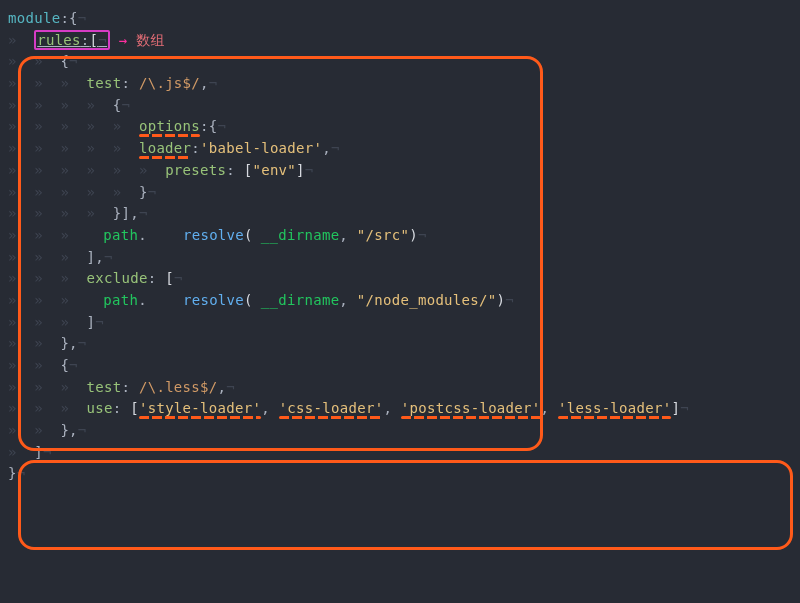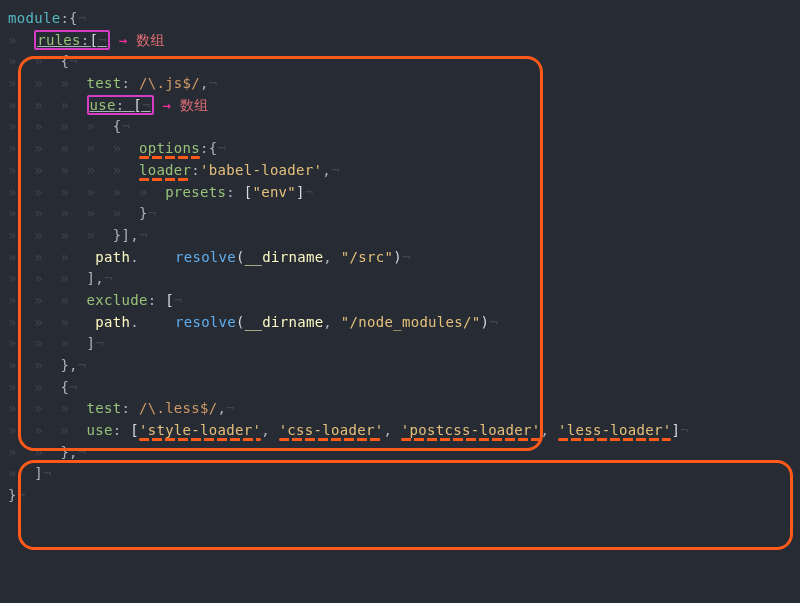--- a/index.html
+++ b/index.html
@@ -18,21 +18,21 @@
   }
   .code { position: relative; }
   .line { white-space: pre; position: relative; }
   .ws { color: #3e4451; } 
   .key { color: #56b6c2; }
   .prop { color: #98c379; }
   .punc { color: #abb2bf; }
   .str { color: #e5c07b; }
   .regex { color: #d19a66; }
   .fn { color: #61afef; margin-left: 36px; }
-  .ident { color: #fef9c3; }
+  .ident { color: #22c55e; margin-left: 8px; }
   .white { color: #d7dae0; }
   .comment-cn { color: #e06c75; font-family: Liberation Sans, sans-serif; }
   .arrow { color: #ff2fa0; }
 
   
   .magbox {
     border: 2px solid #d63cc5;
     padding: 0 1px;
     border-radius: 2px;
     text-decoration: underline;
@@ -79,21 +79,20 @@
 <div class="code">
 
 <div class="line"><span class="key">module</span><span class="punc">:{</span><span class="ws">¬</span></div>
 
 <div class="line"><span class="ws">»  </span><span class="magbox"><span class="prop">rules</span><span class="punc">:</span><span class="white">[</span><span class="ws">¬</span></span><span class="arrow"> → </span><span class="comment-cn">数组</span></div>
 
 <div class="line"><span class="ws">»  </span><span class="ws">»  </span><span class="punc">{</span><span class="ws">¬</span></div>
 
 <div class="line"><span class="ws">»  </span><span class="ws">»  </span><span class="ws">»  </span><span class="prop">test</span><span class="punc">: </span><span class="regex">/\.js$/</span><span class="punc">,</span><span class="ws">¬</span></div>
 
-<div class="line"><span class="ws">»  </span><span class="ws">»  </span><span class="ws">»  </span><span class="magbox"><span class="prop">use</span><span class="punc">: </span><span class="white">[</span><span class="ws">¬</span></span><span class="arrow"> → </span><span class="comment-cn">数组</span></div>
 
 <div class="line"><span class="ws">»  </span><span class="ws">»  </span><span class="ws">»  </span><span class="ws">»  </span><span class="punc">{</span><span class="ws">¬</span></div>
 
 <div class="line"><span class="ws">»  </span><span class="ws">»  </span><span class="ws">»  </span><span class="ws">»  </span><span class="ws">»  </span><span class="prop ul">options</span><span class="punc">:</span><span class="punc">{</span><span class="ws">¬</span></div>
 
 <div class="line"><span class="ws">»  </span><span class="ws">»  </span><span class="ws">»  </span><span class="ws">»  </span><span class="ws">»  </span><span class="prop ul">loader</span><span class="punc">:</span><span class="str">'babel-loader'</span><span class="punc">,</span><span class="ws">¬</span></div>
 
 <div class="line"><span class="ws">»  </span><span class="ws">»  </span><span class="ws">»  </span><span class="ws">»  </span><span class="ws">»  </span><span class="ws">»  </span><span class="prop">presets</span><span class="punc">: </span><span class="white">[</span><span class="str">"env"</span><span class="white">]</span><span class="ws">¬</span></div>
 
 <div class="line"><span class="ws">»  </span><span class="ws">»  </span><span class="ws">»  </span><span class="ws">»  </span><span class="ws">»  </span><span class="punc">}</span><span class="ws">¬</span></div>

